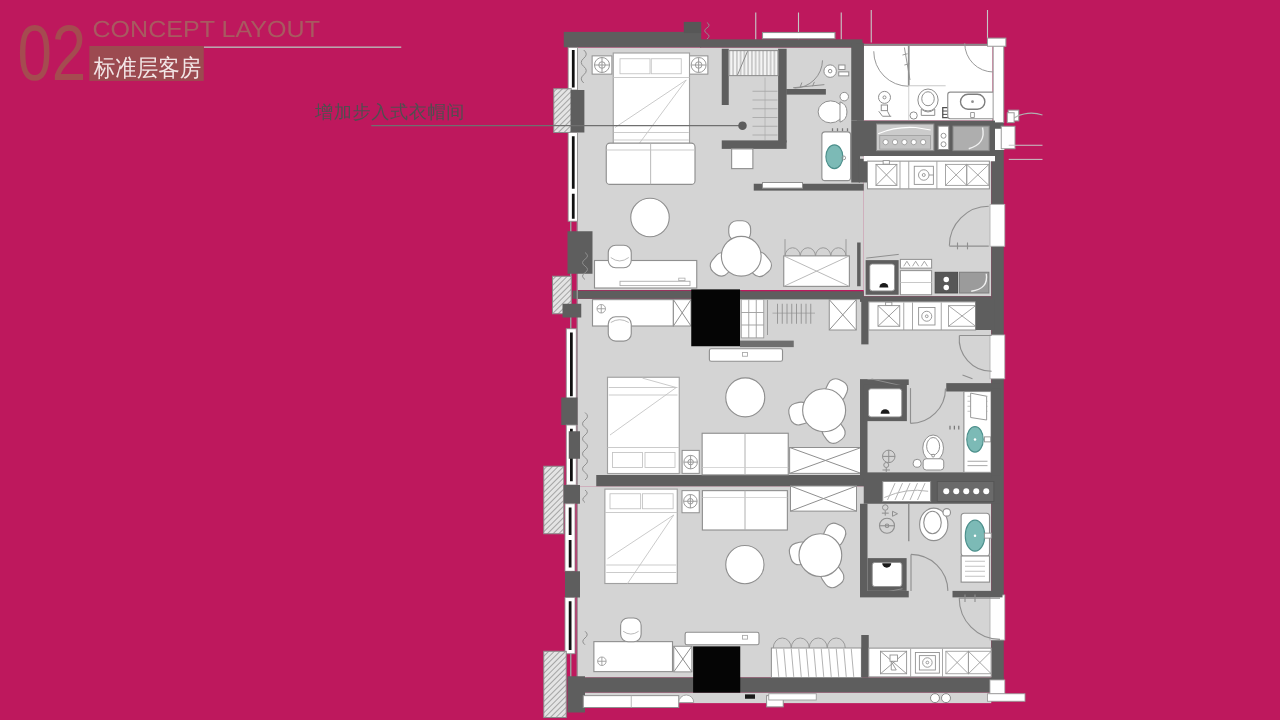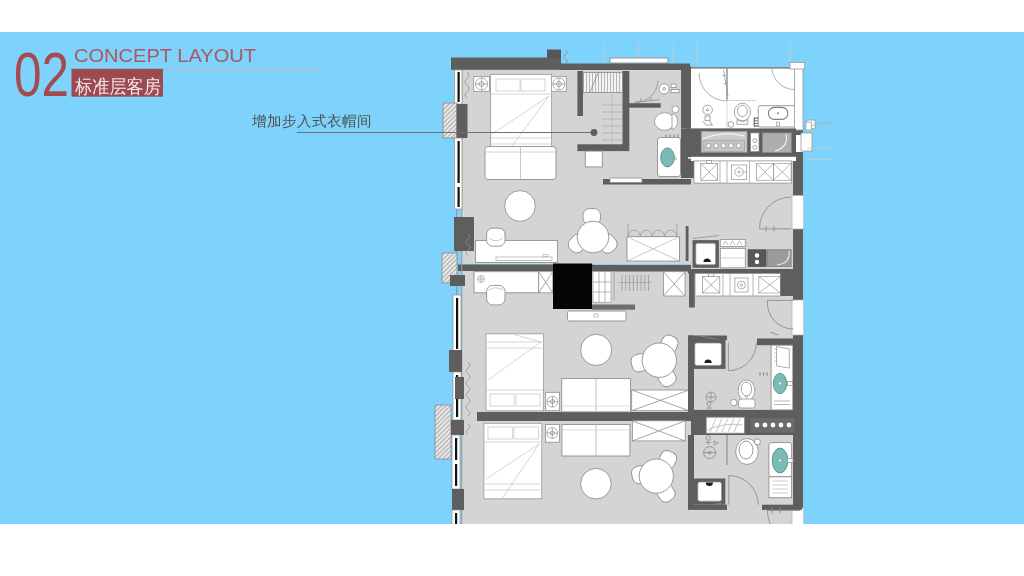--- a/index.html
+++ b/index.html
@@ -1,17 +1,17 @@
 <!DOCTYPE html>
 <html><head>
 <meta charset="utf-8">
 <style>
   html,body{margin:0;padding:0;background:#ffffff;}
-  #stage{position:relative;width:1024px;height:492px;overflow:hidden;background:#7dd3fc;
-         font-family:"Liberation Sans", sans-serif;margin-top:32px;}
+  #stage{position:relative;width:1024px;height:576px;overflow:hidden;background:#be185d;
+         font-family:"Liberation Sans", sans-serif;}
   svg{position:absolute;left:0;top:0;}
   text{font-family:"Liberation Sans", sans-serif;}
 </style>
 </head>
 <body>
 <div id="stage">
 <svg width="1024" height="576" viewBox="0 0 1024 576">
 <defs>
   <pattern id="hatch" width="3.2" height="3.2" patternUnits="userSpaceOnUse" patternTransform="rotate(45)">
     <rect width="3.2" height="3.2" fill="#e4e4e4"></rect>

